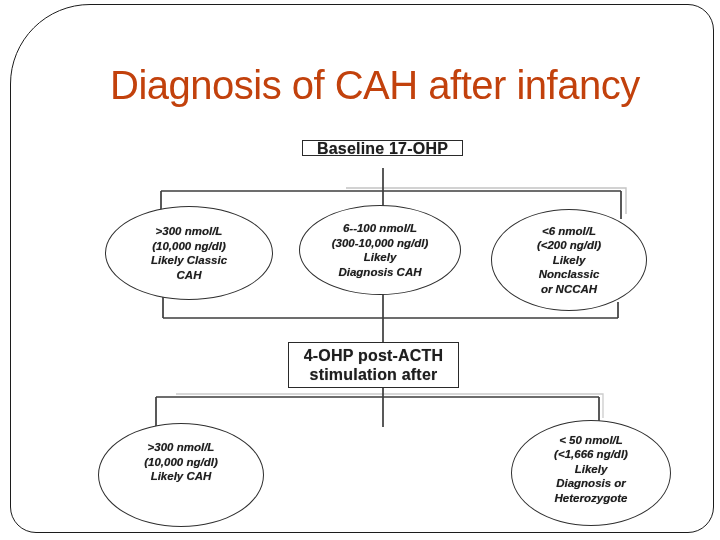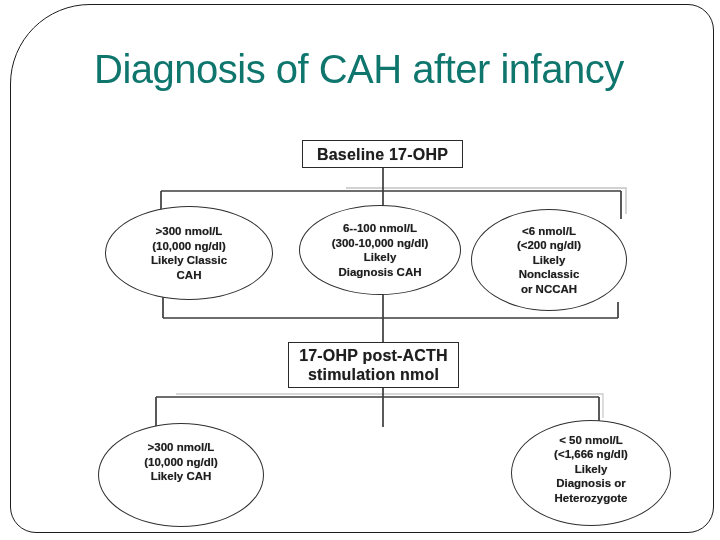--- a/index.html
+++ b/index.html
@@ -8,36 +8,36 @@
     background: #ffffff; overflow: hidden;
     font-family: "Liberation Sans", sans-serif;
   }
   .slide-frame {
     position: absolute; left: 10px; top: 4px; width: 702px; height: 527px;
     border: 1.6px solid #1c1c1c;
     border-radius: 80px 26px 26px 26px;
     background: #ffffff;
   }
   .slide-title {
-    position: absolute; left: 83px; top: 42px; margin: 0;
+    position: absolute; left: 83px; top: 42px; margin: 16px;
     font-size: 40px; font-weight: 400; letter-spacing: -0.5px;
-    color: #0f766e; white-space: nowrap;
+    color: #c2410c; white-space: nowrap;
   }
   .figure { position: absolute; left: 0; top: 0; width: 720px; height: 540px; }
   .connectors { position: absolute; left: 0; top: 0; }
   .node {
     position: absolute; display: flex; flex-direction: column;
     align-items: center; justify-content: center;
     color: #1e1e1e; font-weight: 700; text-align: center;
     text-shadow: 0 0 0.7px rgba(30,30,30,0.55);
     background: #ffffff; box-sizing: border-box;
   }
   .rectbox { border: 1.8px solid #2a2a2a; font-size: 16px; line-height: 19px; letter-spacing: 0.2px; }
   .ellipse { border: 1.6px solid #2f2f2f; border-radius: 50%; font-size: 11.5px; line-height: 14.5px; }
-  .ellipse .tline { white-space: nowrap; }
+  .ellipse .tline { white-space: nowrap; font-style: italic; }
   .lift { padding-bottom: 26px; }
   .lift-sm { padding-bottom: 8px; align-items: center; }
 </style>
 </head>
 <body>
 
 <div class="canvas">
   <div class="slide-frame">
     <h1 class="slide-title">Diagnosis of CAH after infancy</h1>
 
@@ -58,49 +58,49 @@
         <path d="M152 313 L607 313" stroke="#3c3c3c" stroke-width="1.7" fill="none"></path>
         <path d="M372 289 L372 338" stroke="#3c3c3c" stroke-width="1.7" fill="none"></path>
         <path d="M607 297 L607 313" stroke="#3c3c3c" stroke-width="1.7" fill="none"></path>
 
         <path d="M372 383 L372 422" stroke="#3c3c3c" stroke-width="1.7" fill="none"></path>
         <path d="M145 392 L588 392" stroke="#3c3c3c" stroke-width="1.7" fill="none"></path>
         <path d="M145 392 L145 424" stroke="#3c3c3c" stroke-width="1.7" fill="none"></path>
         <path d="M588 392 L588 419" stroke="#3c3c3c" stroke-width="1.7" fill="none"></path>
       </svg>
 
-      <div class="node rectbox" style="left:291px; top:135px; width:161px; height:28px;">
+      <div class="node rectbox" style="left:291px; top:135px; width:161px; height:16px;">
         <span>Baseline 17-OHP</span>
       </div>
 
       <div class="node ellipse" style="left:94px; top:201px; width:168px; height:94px;">
         <div class="tline">&gt;300 nmol/L</div>
         <div class="tline">(10,000 ng/dl)</div>
         <div class="tline">Likely Classic</div>
         <div class="tline">CAH</div>
       </div>
 
       <div class="node ellipse" style="left:288px; top:200px; width:162px; height:90px;">
         <div class="tline">6--100 nmol/L</div>
         <div class="tline">(300-10,000 ng/dl)</div>
         <div class="tline">Likely</div>
         <div class="tline">Diagnosis CAH</div>
       </div>
 
-      <div class="node ellipse" style="left:460px; top:204px; width:156px; height:102px;">
+      <div class="node ellipse" style="left:480px; top:204px; width:156px; height:102px;">
         <div class="tline">&lt;6 nmol/L</div>
         <div class="tline">(&lt;200 ng/dl)</div>
         <div class="tline">Likely</div>
         <div class="tline">Nonclassic</div>
         <div class="tline">or NCCAH</div>
       </div>
 
       <div class="node rectbox" style="left:277px; top:337px; width:171px; height:46px;">
-        <div>17-OHP post-ACTH</div>
-        <div>stimulation nmol</div>
+        <div>4-OHP post-ACTH</div>
+        <div>stimulation after</div>
       </div>
 
       <div class="node ellipse lift" style="left:87px; top:418px; width:166px; height:104px;">
         <div class="tline">&gt;300 nmol/L</div>
         <div class="tline">(10,000 ng/dl)</div>
         <div class="tline">Likely CAH</div>
       </div>
 
 
       <div class="node ellipse lift-sm" style="left:500px; top:415px; width:160px; height:106px;">

